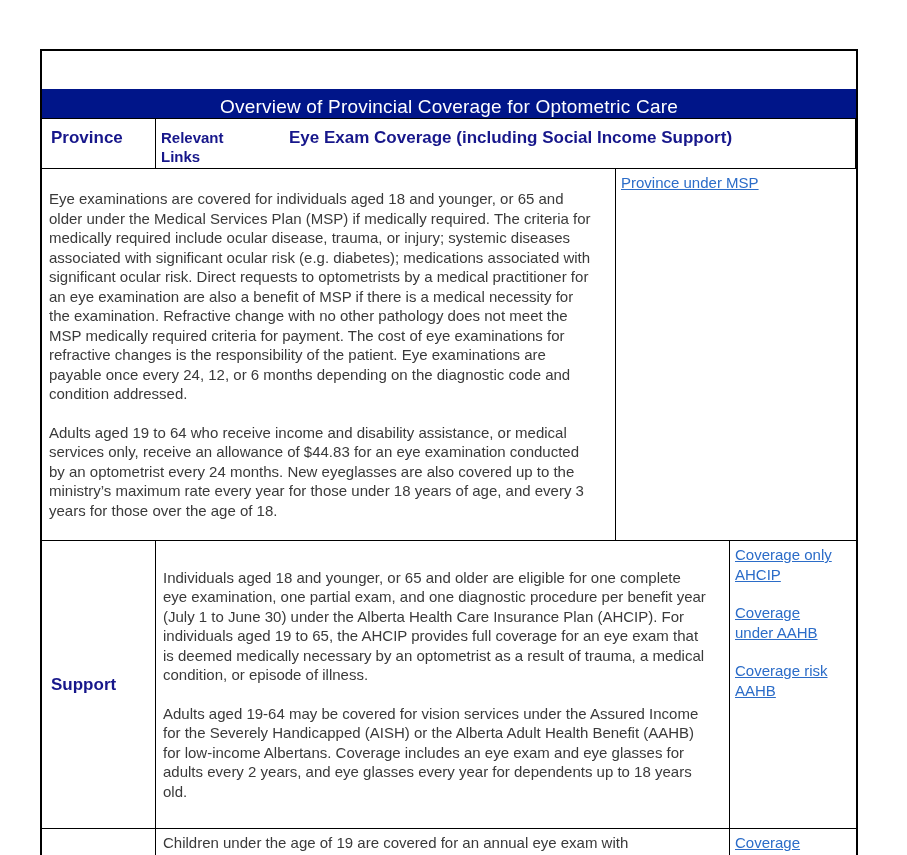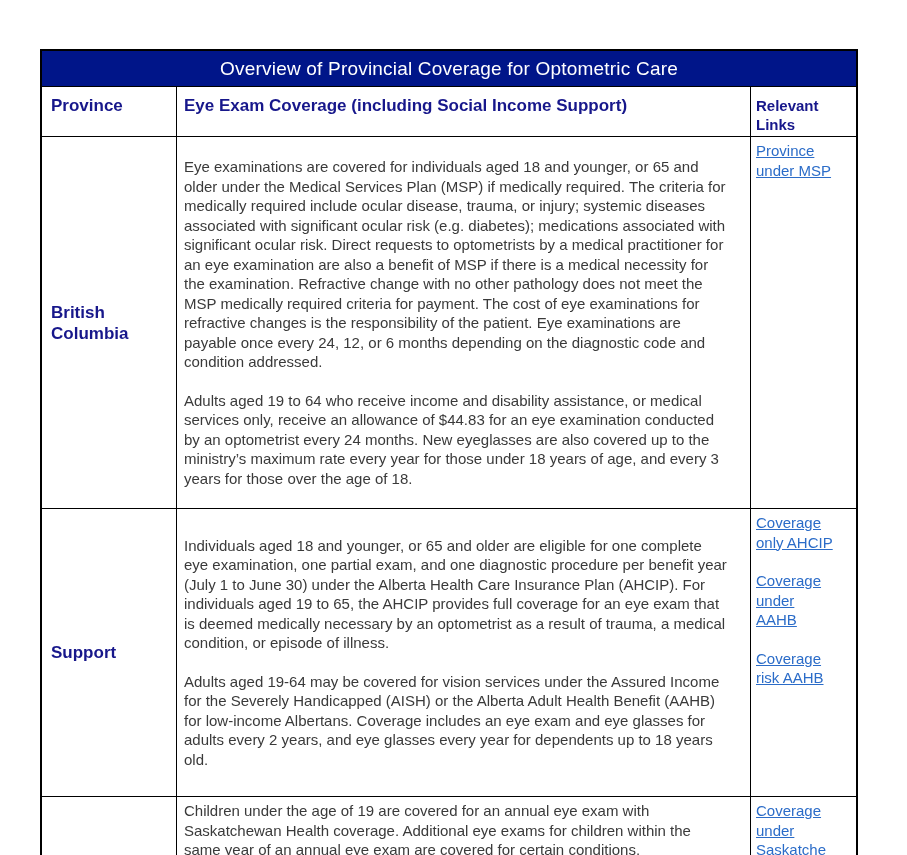--- a/index.html
+++ b/index.html
@@ -14,30 +14,30 @@
   html,body{margin:0;padding:0;}
   body{
     width:907px;height:855px;overflow:hidden;background:#FFFFFF;
     font-family:"Liberation Sans", sans-serif;position:relative;
   }
   .doc-table{
     position:absolute;left:40px;top:49px;width:818px;
     border:2px solid var(--border);background:#FFFFFF;
   }
   .title-bar{
-    height:36px;background:var(--title_bar_bg);
+    height:30px;background:var(--title_bar_bg);
     border-bottom:1px solid var(--border);
-    display:flex;align-items:center;justify-content:center;
+    display:flex;align-items:flex-end;justify-content:center;margin-top:38px;
   }
   .title-bar span{color:var(--title_text);font-size:19px;letter-spacing:.2px;}
   .row{display:flex;width:100%;}
   .header-row{height:50px;border-bottom:1px solid var(--border);}
   .body-row + .body-row{border-top:1px solid var(--border);}
   .cell{min-width:0;}
-  .col-province{width:135px;border-right:1px solid var(--border);padding:6px 8px 6px 9px;}
+  .col-province{width:114px;border-right:1px solid var(--border);padding:6px 8px 6px 9px;}
   .col-coverage{
     width:574px;border-right:1px solid var(--border);
     padding:3px 8px 3px 7px;
     display:flex;flex-direction:column;justify-content:center;
   }
   .col-links{flex:1;padding:4px 20px 4px 5px;}
   .header-row .col-province,
   .header-row .col-coverage,
   .header-row .col-links{padding-top:9px;display:block;}
   .hdr{font-weight:bold;color:var(--header_text);font-size:17px;line-height:20px;}
@@ -64,32 +64,29 @@
 <div class="doc-table">
 
   <div class="title-bar">
     <span>Overview of Provincial Coverage for Optometric Care</span>
   </div>
 
   <div class="row header-row">
     <div class="cell col-province">
       <span class="hdr">Province</span>
     </div>
+    <div class="cell col-links">
+      <span class="hdr hdr-small">Relevant Links</span>
+    </div>
     <div class="cell col-coverage">
       <span class="hdr">Eye Exam Coverage (including Social Income Support)</span>
-    </div>
-    <div class="cell col-links">
-      <span class="hdr hdr-small">Relevant Links</span>
     </div>
   </div>
 
   <div class="row body-row row-bc">
-    <div class="cell col-province">
-      <span class="prov">British Columbia</span>
-    </div>
     <div class="cell col-coverage">
       <p>Eye examinations are covered for individuals aged 18 and younger, or 65 and older under the Medical Services Plan (MSP) if medically required. The criteria for medically required include ocular disease, trauma, or injury; systemic diseases associated with significant ocular risk (e.g. diabetes); medications associated with significant ocular risk. Direct requests to optometrists by a medical practitioner for an eye examination are also a benefit of MSP if there is a medical necessity for the examination. Refractive change with no other pathology does not meet the MSP medically required criteria for payment. The cost of eye examinations for refractive changes is the responsibility of the patient. Eye examinations are payable once every 24, 12, or 6 months depending on the diagnostic code and condition addressed.</p>
       <p>Adults aged 19 to 64 who receive income and disability assistance, or medical services only, receive an allowance of $44.83 for an eye examination conducted by an optometrist every 24 months. New eyeglasses are also covered up to the ministry’s maximum rate every year for those under 18 years of age, and every 3 years for those over the age of 18.</p>
     </div>
     <div class="cell col-links">
       <a class="doclink">Province under MSP</a>
     </div>
   </div>
 
   <div class="row body-row row-ab">

